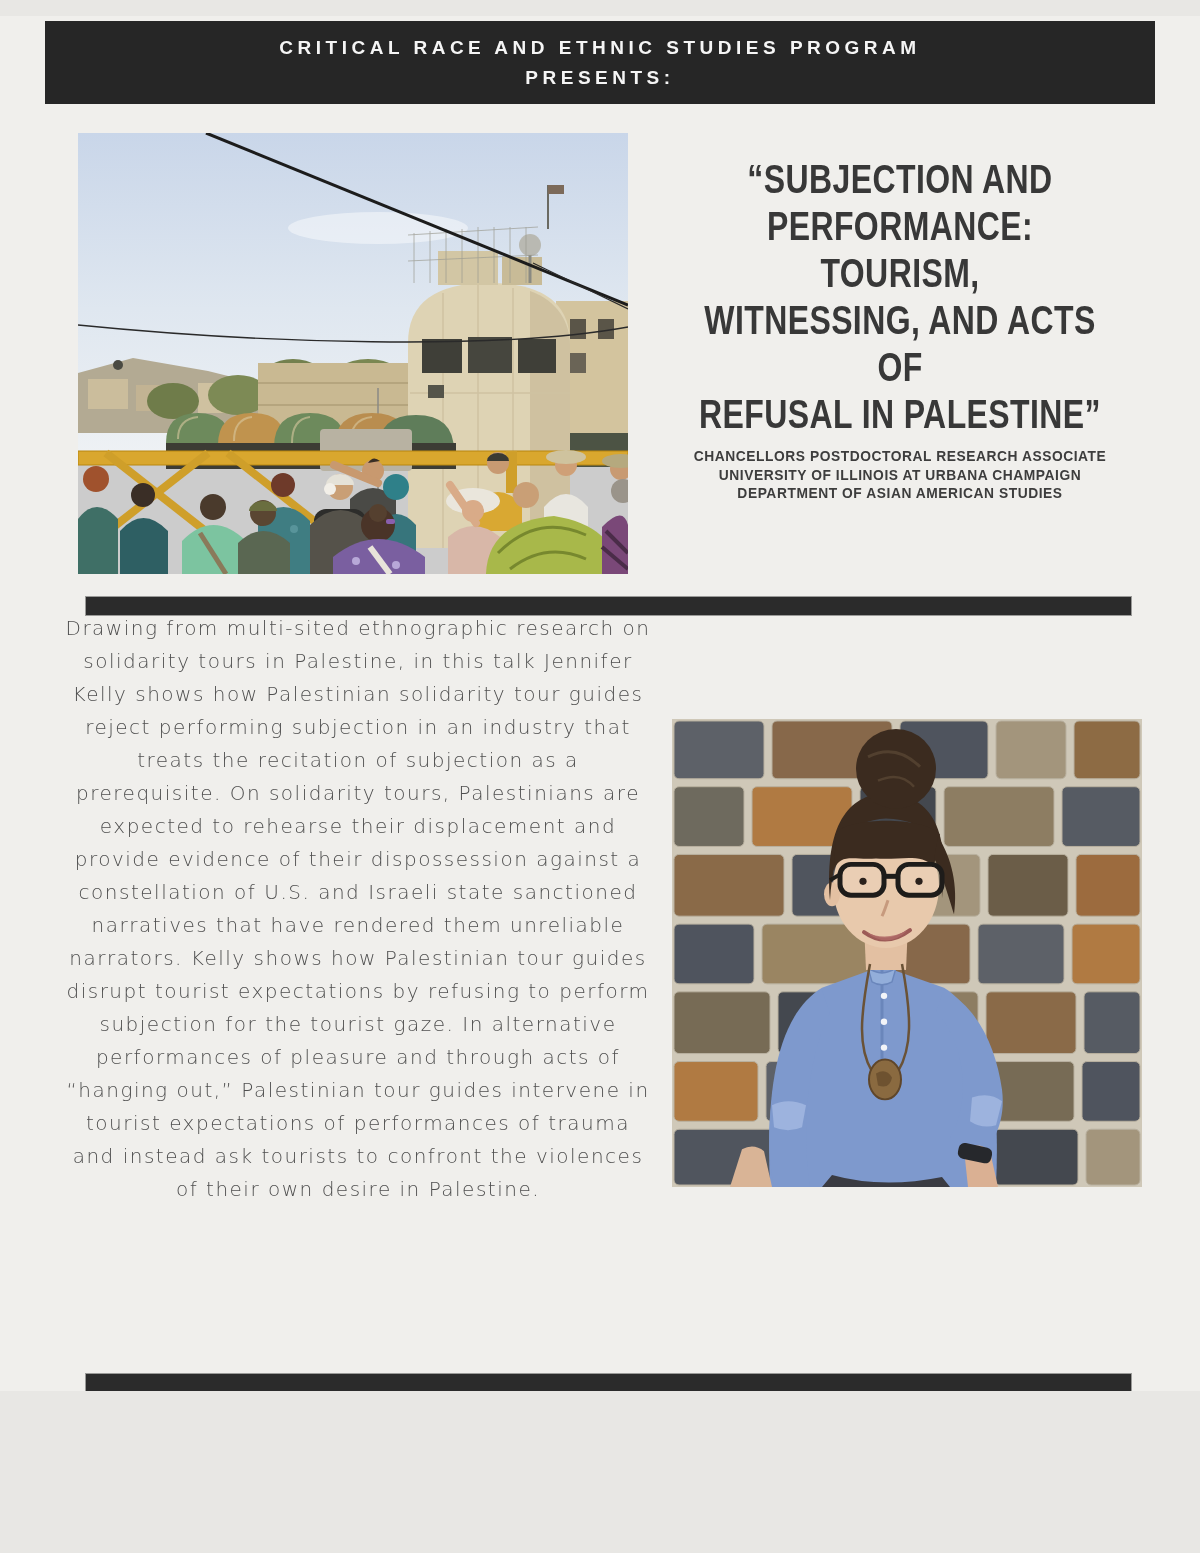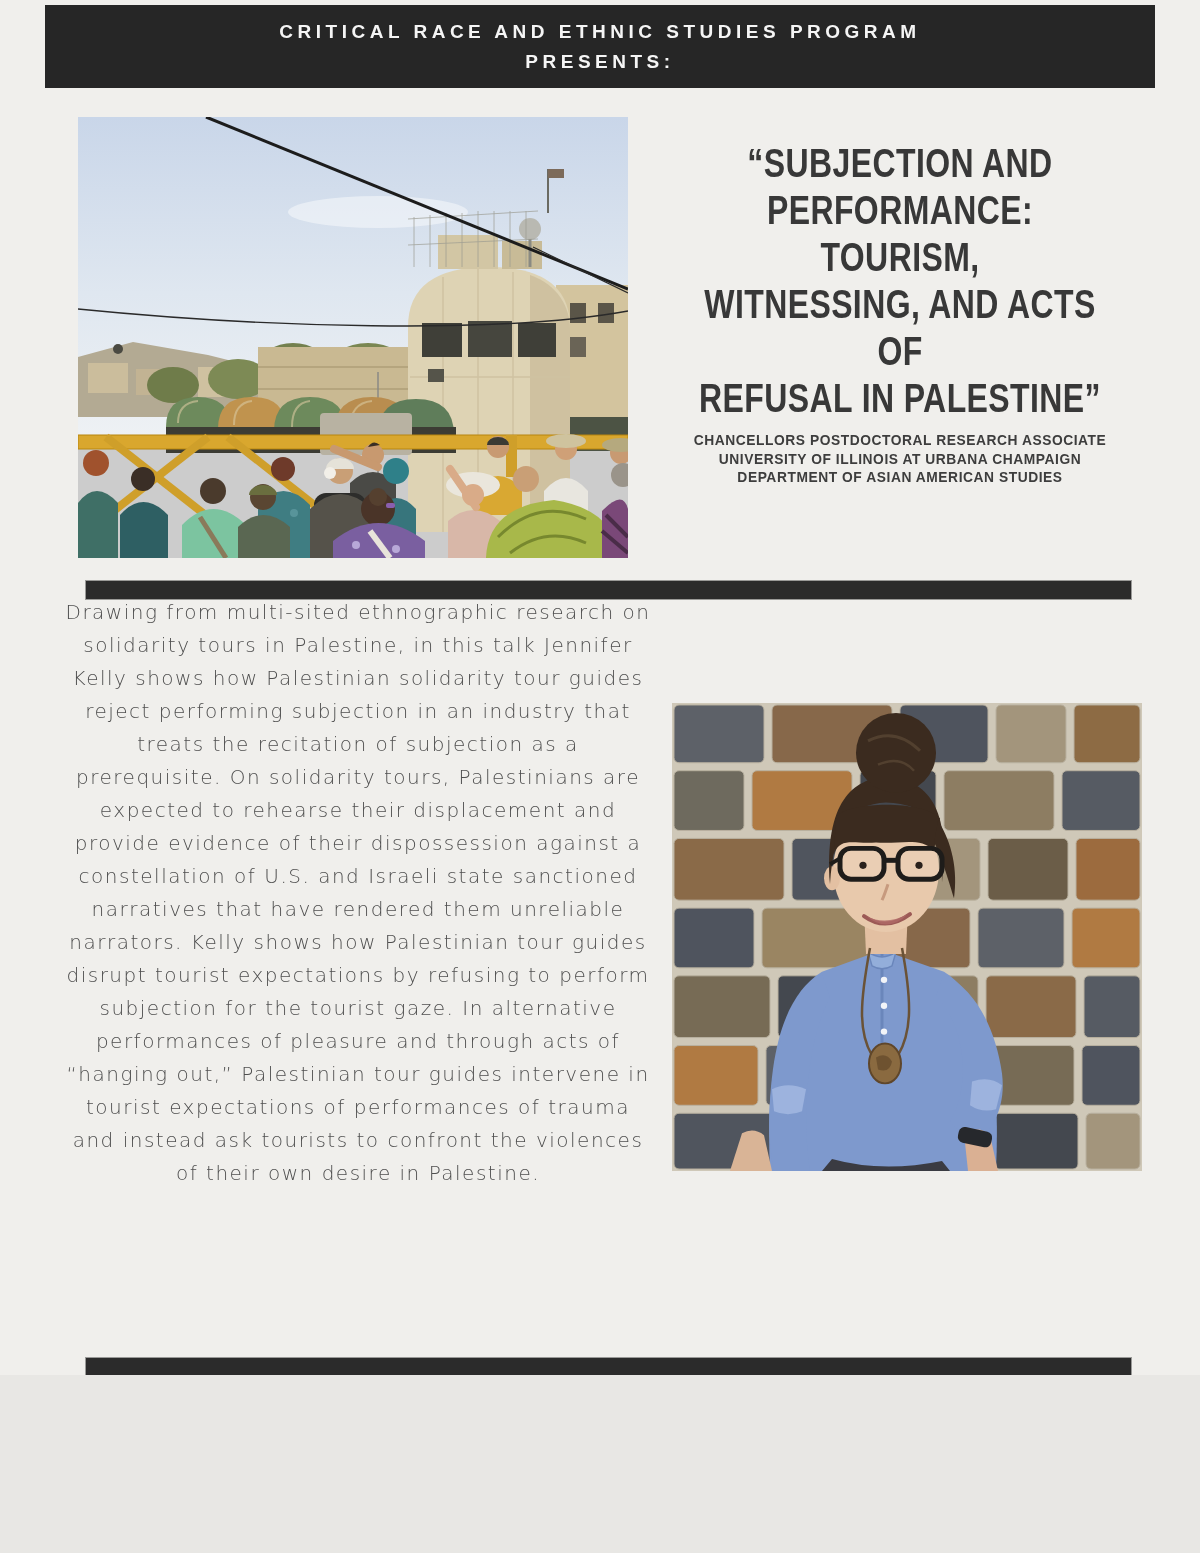--- a/index.html
+++ b/index.html
@@ -8,21 +8,21 @@
     --banner_text:#f5f5f5;
     --divider:#2b2b2b;
     --title_text:#383838;
     --name_text:#2d2d2d;
     --creds_text:#3d3d3d;
     --body_text:#4f4f4f;
     --event_text:#3d3d3d;
   }
   *{margin:0;padding:0;box-sizing:border-box;}
   body{background:#e8e7e4;font-family:"Liberation Sans",sans-serif;}
-  .page{position:relative;width:1200px;height:1375px;background:var(--page_bg);overflow:hidden;margin:0 auto;}
+  .page{position:relative;width:1200px;height:1375px;background:var(--page_bg);overflow:hidden;margin:16px auto;}
 
   .banner{
     position:absolute;left:45px;top:5px;width:1110px;height:83px;
     background:var(--banner_bg);
     display:flex;align-items:center;justify-content:center;
   }
   .banner-text{
     color:var(--banner_text);
     font-size:19px;font-weight:bold;letter-spacing:4.5px;
     line-height:30px;text-align:center;white-space:pre-line;

